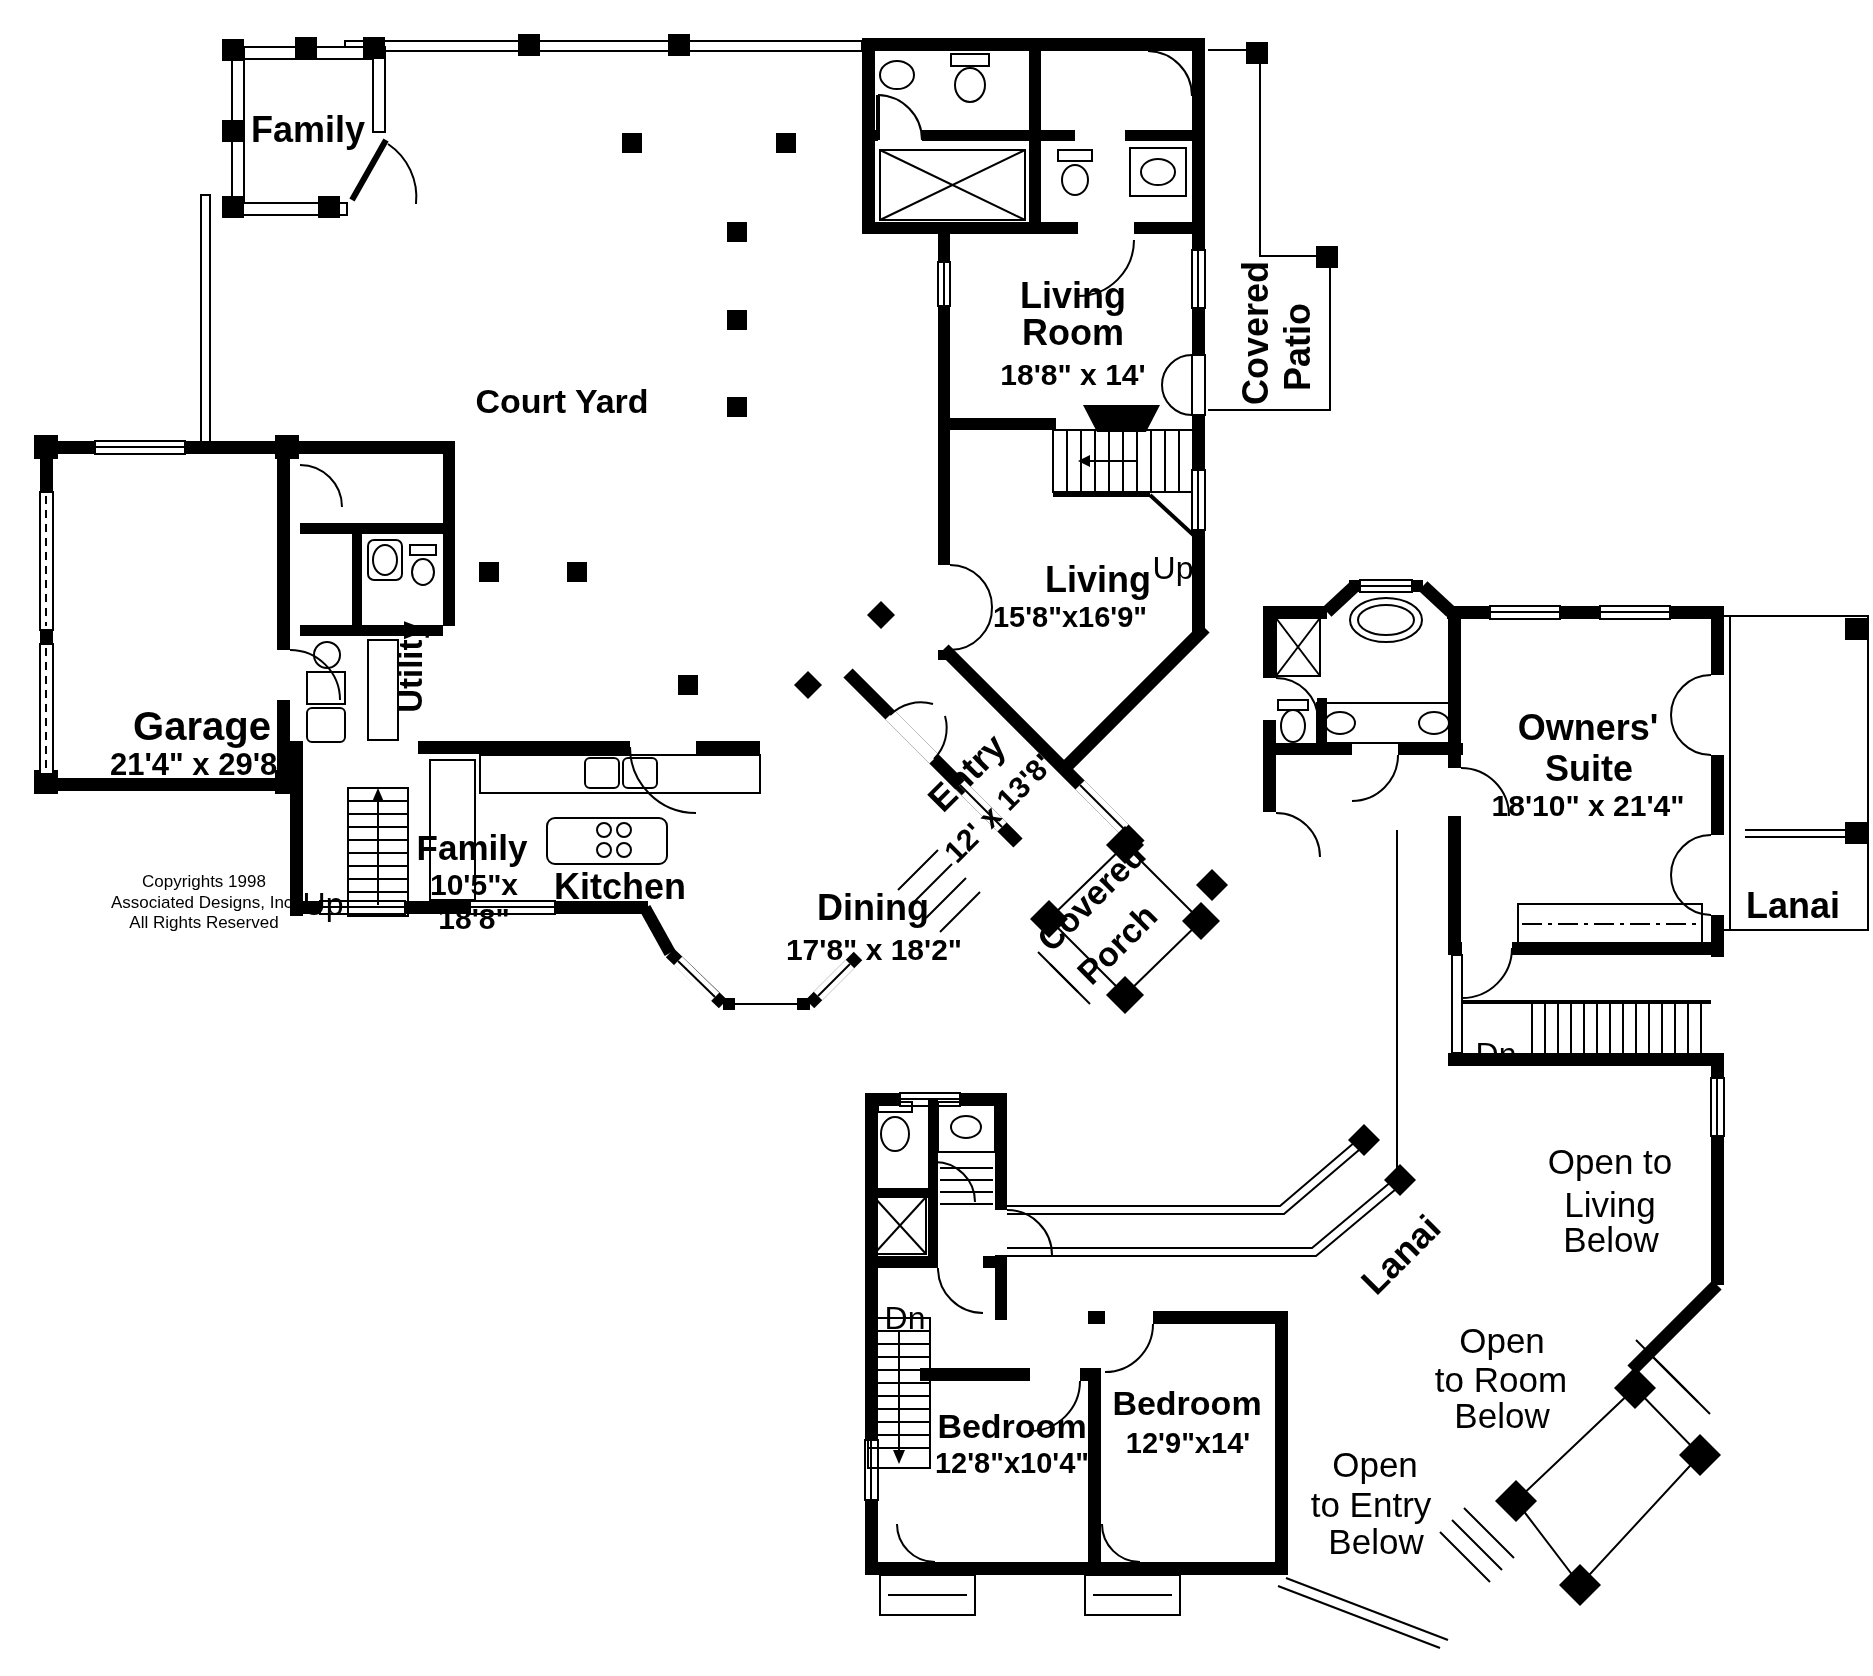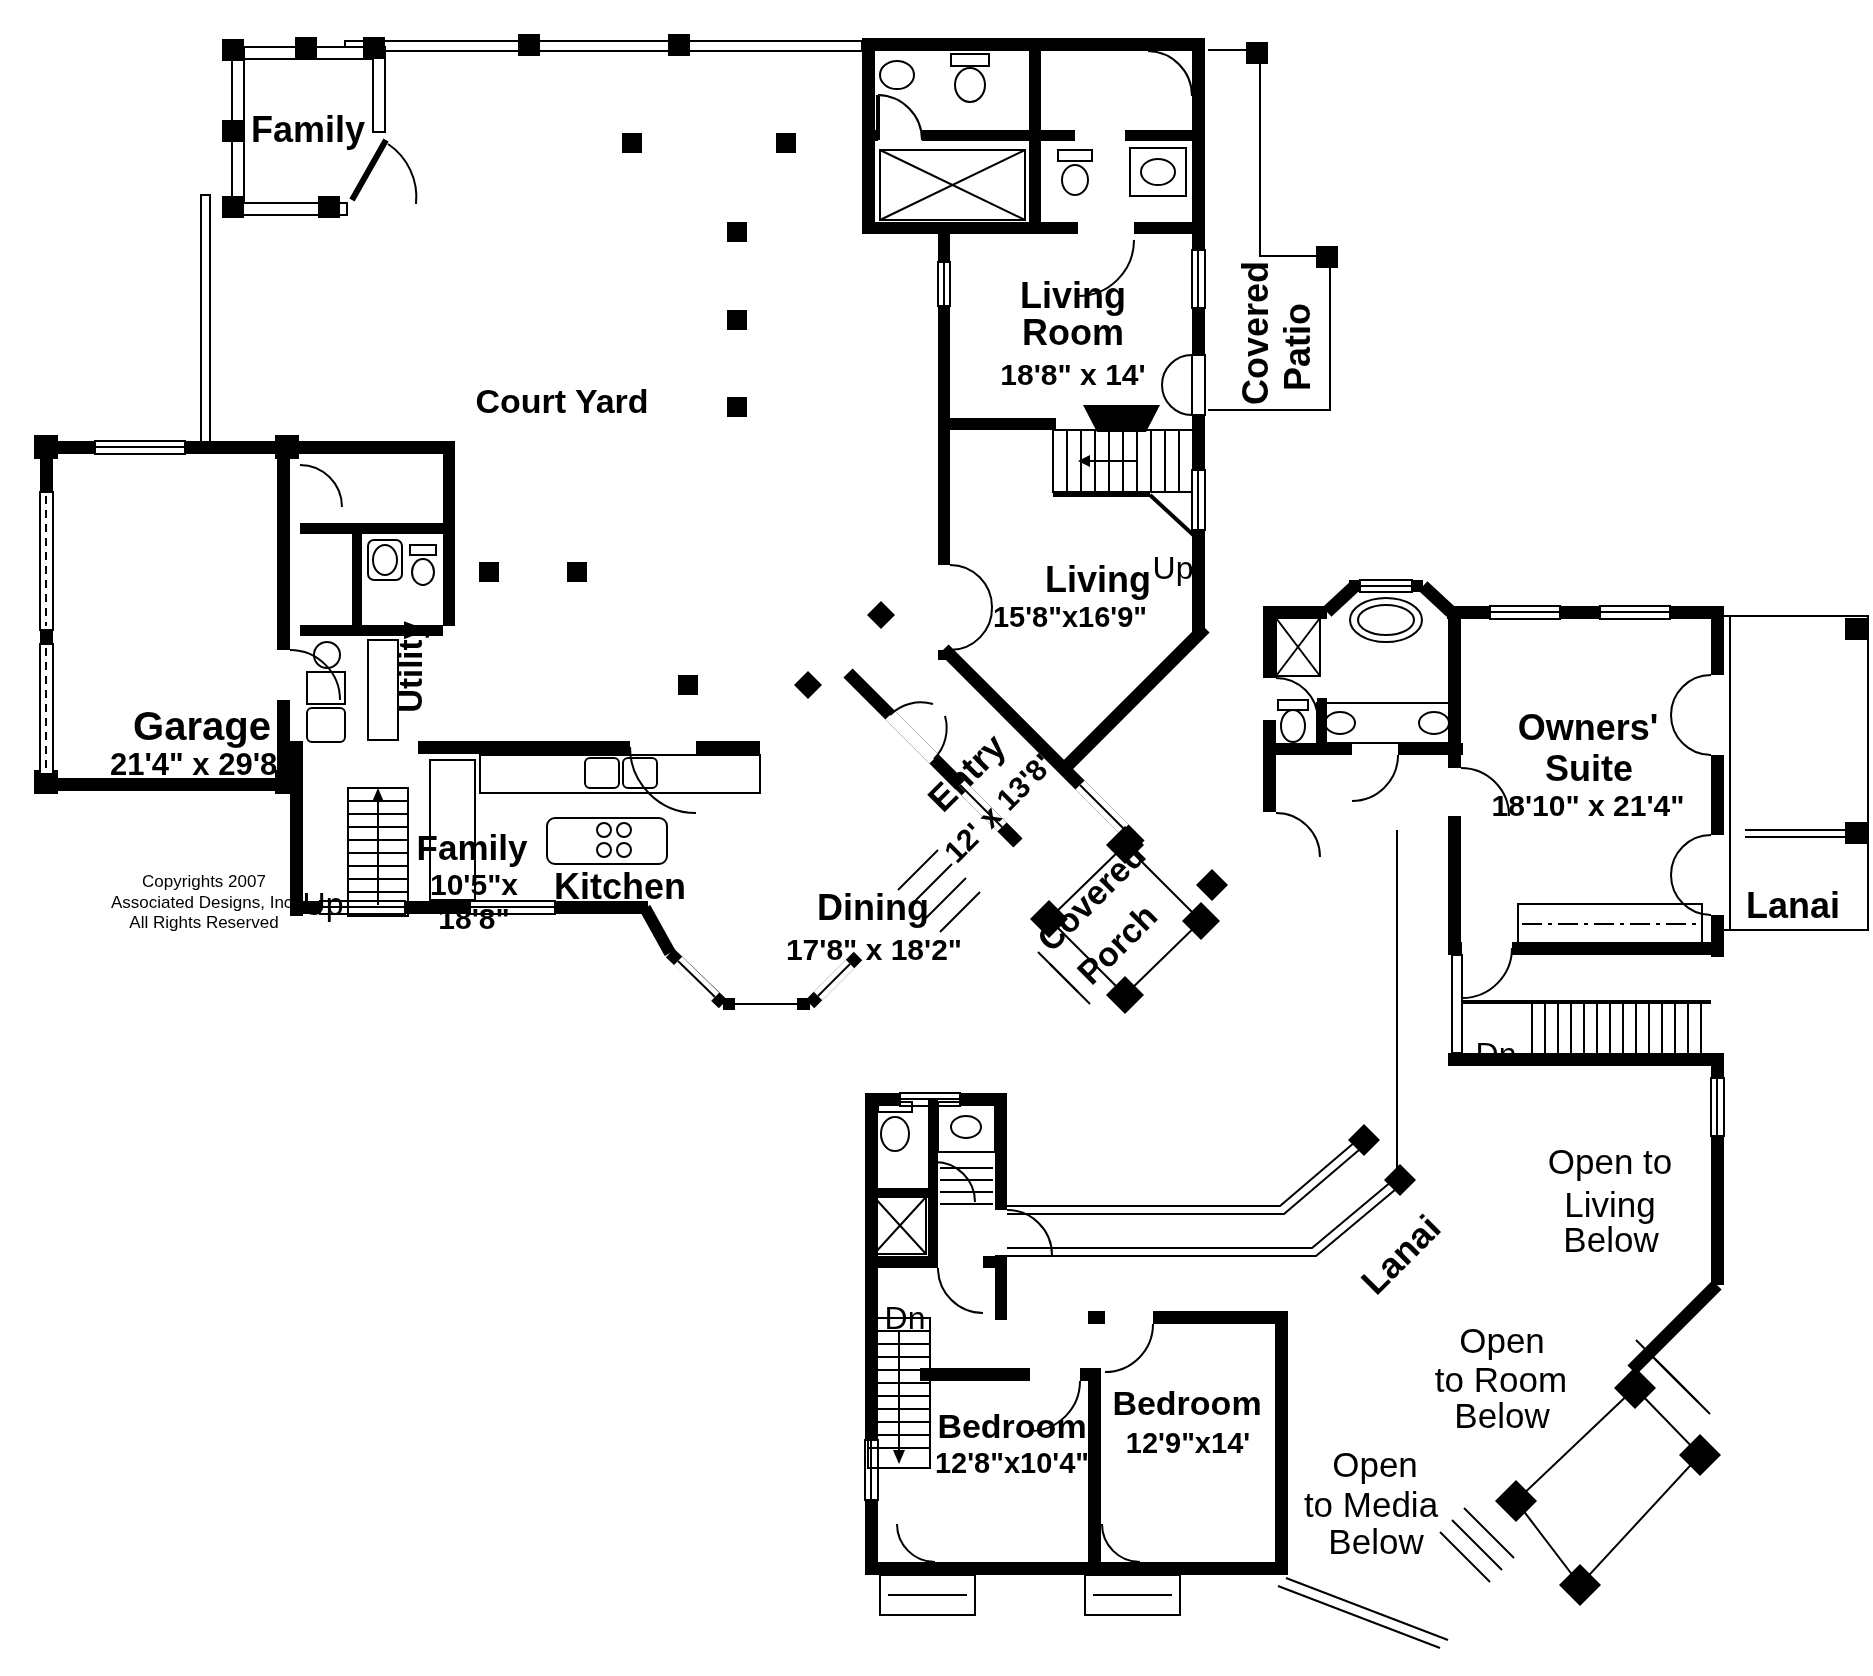--- a/index.html
+++ b/index.html
@@ -425,21 +425,21 @@
 
 <div class="lbl reg" style="left:1173px;top:550px;font-size:32px">Up</div>
 <div class="lbl" style="left:1098px;top:580px;font-size:36px">Living</div>
 <div class="lbl" style="left:1070px;top:617px;font-size:29px">15'8"x16'9"</div>
 
 <div class="lbl r90" style="left:410px;top:667px;font-size:33px">Utility</div>
 
 <div class="lbl" style="left:202px;top:726px;font-size:40px">Garage</div>
 <div class="lbl" style="left:201px;top:764px;font-size:31px">21'4" x 29'8"</div>
 
-<div class="lbl reg" style="left:204px;top:863px;font-size:17px">Copyrights 2007</div>
+<div class="lbl reg" style="left:204px;top:863px;font-size:17px">Copyrights 1998</div>
 <div class="lbl reg" style="left:204px;top:884px;font-size:17px">Associated Designs, Inc.</div>
 <div class="lbl reg" style="left:204px;top:904px;font-size:17px">All Rights Reserved</div>
 
 <div class="lbl" style="left:472px;top:847px;font-size:35px">Family</div>
 <div class="lbl" style="left:474px;top:885px;font-size:30px">10'5"x</div>
 <div class="lbl" style="left:474px;top:919px;font-size:30px">18'8"</div>
 <div class="lbl reg" style="left:323px;top:886px;font-size:32px">Up</div>
 
 <div class="lbl" style="left:620px;top:887px;font-size:36px">Kitchen</div>
 
@@ -463,21 +463,21 @@
 <div class="lbl reg" style="left:1610px;top:1186px;font-size:35px">Living</div>
 <div class="lbl reg" style="left:1611px;top:1221px;font-size:35px">Below</div>
 
 <div class="lbl r45" style="left:1401px;top:1255px;font-size:36px">Lanai</div>
 
 <div class="lbl reg" style="left:1502px;top:1322px;font-size:35px">Open</div>
 <div class="lbl reg" style="left:1501px;top:1361px;font-size:35px">to Room</div>
 <div class="lbl reg" style="left:1502px;top:1397px;font-size:35px">Below</div>
 
 <div class="lbl reg" style="left:1375px;top:1446px;font-size:35px">Open</div>
-<div class="lbl reg" style="left:1371px;top:1486px;font-size:35px">to Media</div>
+<div class="lbl reg" style="left:1371px;top:1486px;font-size:35px">to Entry</div>
 <div class="lbl reg" style="left:1376px;top:1523px;font-size:35px">Below</div>
 
 <div class="lbl reg" style="left:905px;top:1300px;font-size:32px">Dn</div>
 
 <div class="lbl" style="left:1012px;top:1426px;font-size:34px">Bedroom</div>
 <div class="lbl" style="left:1012px;top:1463px;font-size:29px">12'8"x10'4"</div>
 <div class="lbl" style="left:1187px;top:1403px;font-size:34px">Bedroom</div>
 <div class="lbl" style="left:1188px;top:1443px;font-size:29px">12'9"x14'</div>
 
 </div>

